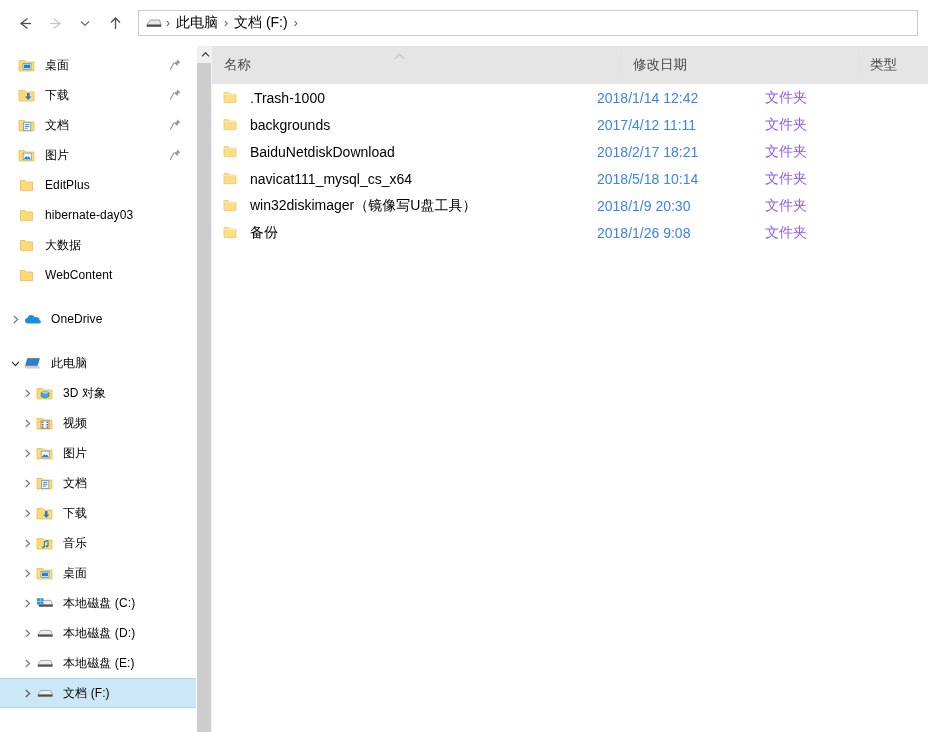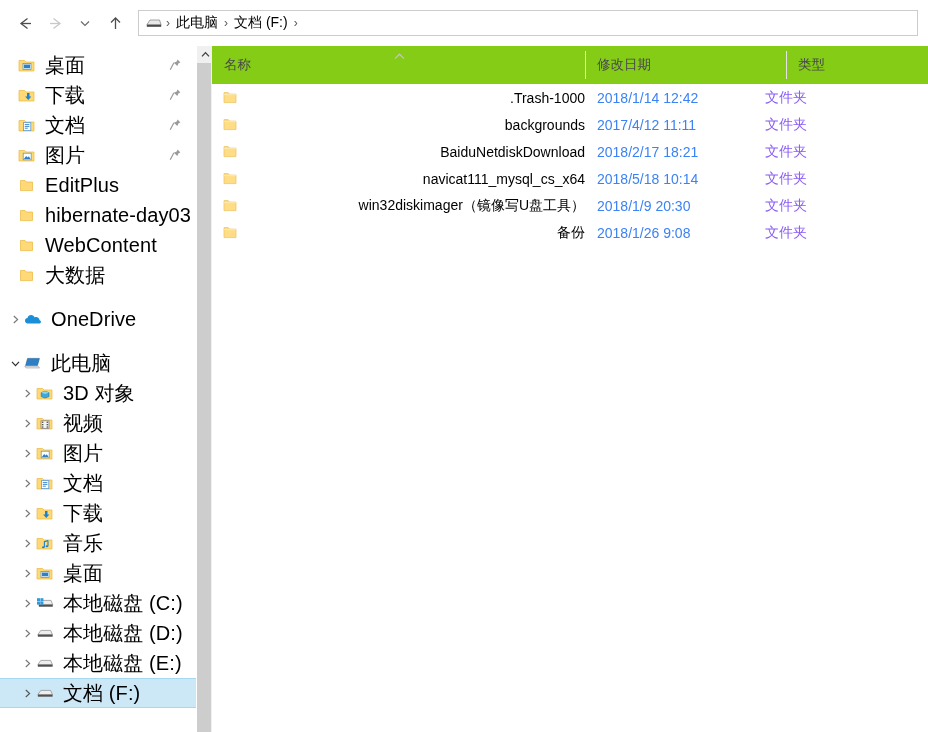--- a/index.html
+++ b/index.html
@@ -118,21 +118,21 @@
   }
   .chev svg { display: block; }
   .tree-icon {
     width: 22px;
     flex: 0 0 22px;
     display: flex;
     align-items: center;
     justify-content: flex-start;
   }
   .tree-label {
-    font-size: 20px;
+    font-size: 12px;
     color: #000000;
     padding-left: 5px;
     letter-spacing: 0.1px;
   }
   .pin {
     position: absolute;
     right: 14px;
     top: 50%;
     transform: translateY(-50%);
     width: 14px;
@@ -170,21 +170,22 @@
     flex: 1 1 auto;
     background: #ffffff;
     position: relative;
     overflow: hidden;
   }
   .col-header {
     height: 38px;
     display: flex;
     align-items: flex-end;
     position: relative;
-    background: #84cc16;
+    background: #e5e5e5;
+    gap: 36px;
   }
   .col {
     font-size: 13.5px;
     color: #4a4a4a;
     height: 38px;
     display: flex;
     align-items: center;
     box-sizing: border-box;
     position: relative;
     padding-left: 12px;
@@ -215,21 +216,21 @@
     align-items: center;
   }
   .fcell {
     height: 27px;
     display: flex;
     align-items: center;
     box-sizing: border-box;
     padding-left: 12px;
     font-size: 14px;
   }
-  .fcell-name { width: 373px; flex: 0 0 373px; color: #000000; padding-left: 10px; justify-content: space-between; }
+  .fcell-name { width: 373px; flex: 0 0 373px; color: #000000; padding-left: 10px; }
   .fcell-date { width: 168px; flex: 0 0 168px; color: #3b82f6; }
   .fcell-type { width: 140px; flex: 0 0 140px; color: #8b5cf6; }
   .fname-icon {
     width: 22px;
     flex: 0 0 22px;
     display: flex;
     align-items: center;
     justify-content: flex-start;
   }
   .fname-text { padding-left: 6px; white-space: nowrap; }
@@ -372,30 +373,30 @@
         </span>
         <span class="tree-label">hibernate-day03</span>
       </div>
 
       <div class="tree-row indent-1">
         <span class="tree-icon">
           <svg width="17" height="15" viewBox="0 0 17 15">
             <path d="M2.5 2.5 L7 2.5 L8.4 4 L14.5 4 L14.5 12.6 L2.5 12.6 Z" fill="#ffd978" stroke="#e8b93e" stroke-width="0.7"></path>
           </svg>
         </span>
+        <span class="tree-label">大数据</span>
+      </div>
+
+      <div class="tree-row indent-1">
+        <span class="tree-icon">
+          <svg width="17" height="15" viewBox="0 0 17 15">
+            <path d="M2.5 2.5 L7 2.5 L8.4 4 L14.5 4 L14.5 12.6 L2.5 12.6 Z" fill="#ffd978" stroke="#e8b93e" stroke-width="0.7"></path>
+          </svg>
+        </span>
         <span class="tree-label">WebContent</span>
-      </div>
-
-      <div class="tree-row indent-1">
-        <span class="tree-icon">
-          <svg width="17" height="15" viewBox="0 0 17 15">
-            <path d="M2.5 2.5 L7 2.5 L8.4 4 L14.5 4 L14.5 12.6 L2.5 12.6 Z" fill="#ffd978" stroke="#e8b93e" stroke-width="0.7"></path>
-          </svg>
-        </span>
-        <span class="tree-label">大数据</span>
       </div>
 
       <div class="grp-gap"></div>
 
       <div class="tree-row">
         <span class="chev">
           <svg width="11" height="11" viewBox="0 0 11 11">
             <path d="M3.8 2 L7.6 5.5 L3.8 9" fill="none" stroke="#767676" stroke-width="1.15"></path>
           </svg>
         </span>

